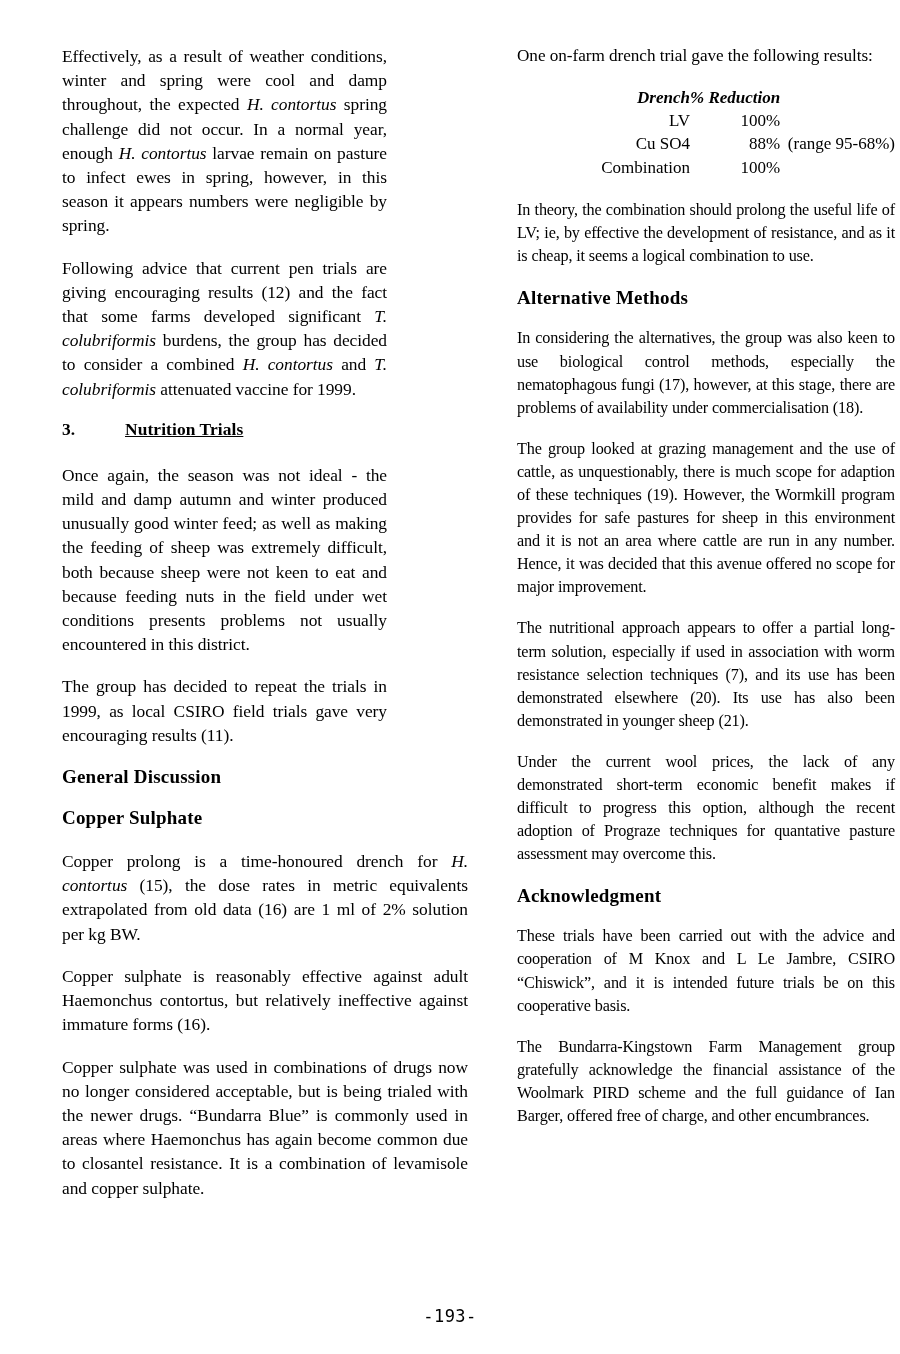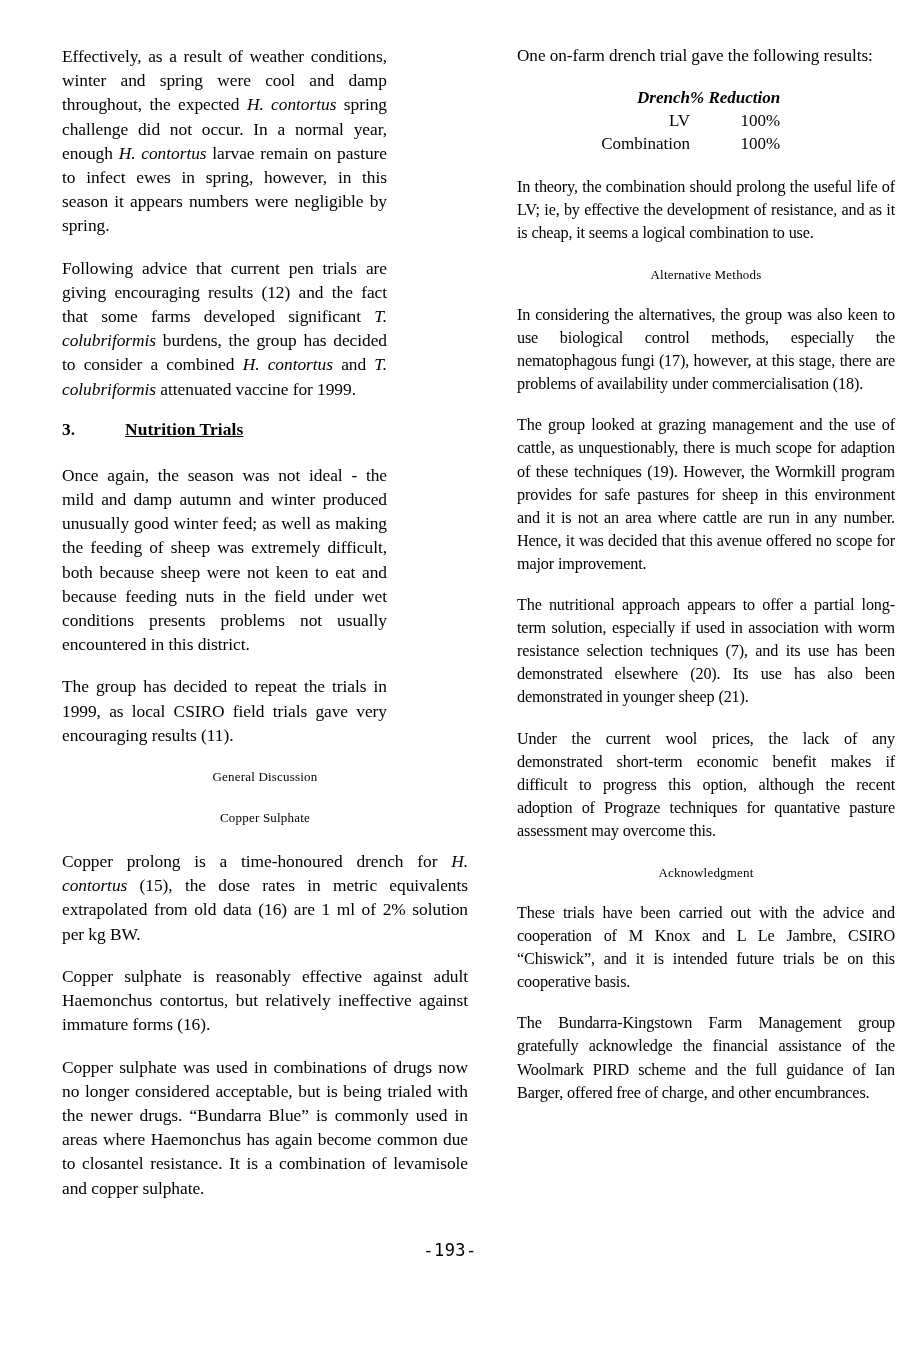--- a/index.html
+++ b/index.html
@@ -57,25 +57,24 @@
     font-size: 17.2px;
     line-height: 23.5px;
     letter-spacing: -0.05px;
   }
 
   i, .it { font-style: italic; }
 
   
   h2 {
     margin: 0 0 18px 0;
-    font-size: 13px;
+    font-size: 19px;
     line-height: 23px;
-    font-weight: normal;
+    font-weight: bold;
     letter-spacing: 0.2px;
-    text-align: center;
   }
   h2.tight { margin-bottom: 20px; }
 
   
   .num-heading {
     position: relative;
     margin: 0 0 20px 0;
     height: 24px;
   }
   .num-heading .num {
@@ -116,21 +115,21 @@
     font-style: italic;
     font-weight: bold;
   }
   .results .pct-indent { padding-left: 14px; }
 
   
   .page-number {
     position: absolute;
     left: 0;
     right: 0;
-    top: 1240px;
+    top: 1306px;
     text-align: center;
     font-family: "DejaVu Sans Mono", "Liberation Mono", monospace;
     font-size: 17px;
     letter-spacing: 0.5px;
   }
 </style>
 </head>
 <body>
 
 <div class="page">
@@ -172,20 +171,25 @@
           <td class="c-drench">Drench</td>
           <td class="c-pct">% Reduction</td>
           <td class="c-note"></td>
         </tr>
         <tr>
           <td class="c-drench">LV</td>
           <td class="c-pct">100%</td>
           <td class="c-note"></td>
         </tr>
         <tr>
+          <td class="c-drench">Cu SO4</td>
+          <td class="c-pct pct-indent">88%</td>
+          <td class="c-note">(range 95-68%)</td>
+        </tr>
+        <tr>
           <td class="c-drench">Combination</td>
           <td class="c-pct">100%</td>
           <td class="c-note"></td>
         </tr>
       </tbody>
     </table>
 
     <p>In theory, the combination should prolong the useful life of LV; ie, by effective the development of resistance, and as it is cheap, it seems a logical combination to use.</p>
 
     <h2>Alternative Methods</h2>

